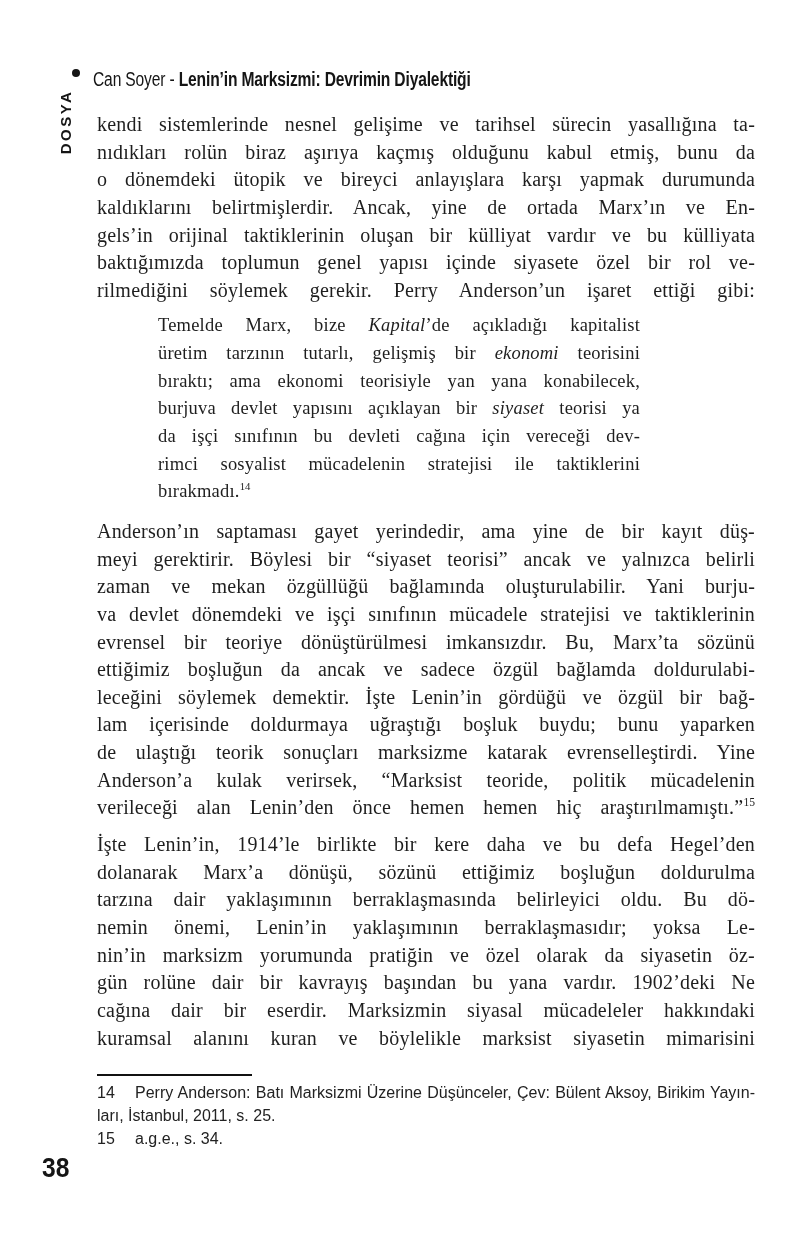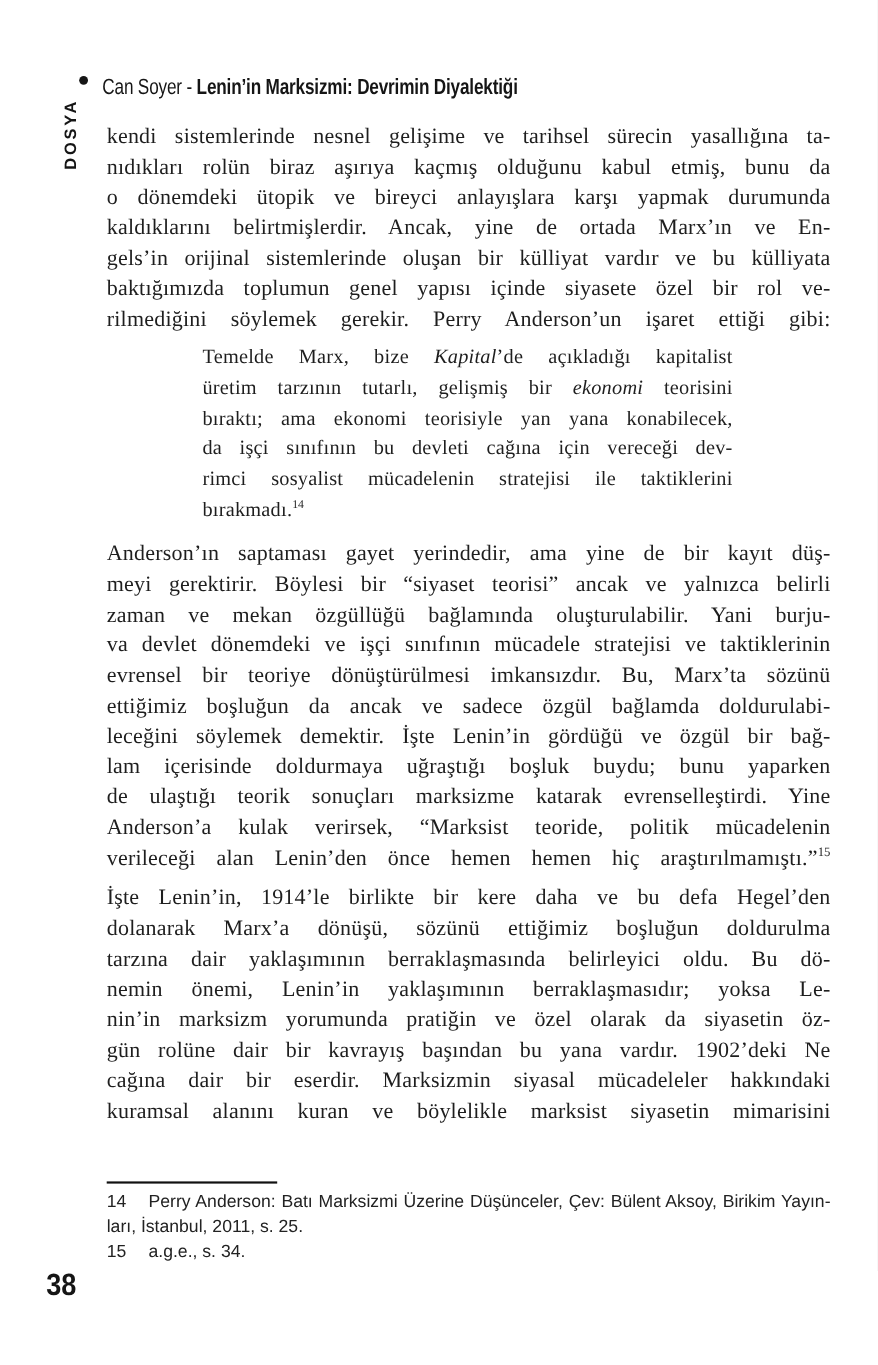--- a/index.html
+++ b/index.html
@@ -37,21 +37,21 @@
     font-weight:700;font-size:15px;letter-spacing:2.5px;
     color:#151515;white-space:nowrap;
   }
   
   .body-col{
     position:absolute;left:97px;top:111px;width:658px;
   }
   .para{margin:0;}
   .para + .para{margin-top:9px;}
   .para.normal{font-size:20px;}
-  .para.quote{margin-left:87px;width:482px;font-size:18.5px;margin-top:8px;}
+  .para.quote{margin-left:61px;width:482px;font-size:18.5px;margin-top:8px;}
   .para.quote + .para.normal{margin-top:12px;}
   .tline{
     height:27.65px;line-height:27.65px;
     text-align:justify;text-align-last:justify;
     letter-spacing:0.2px;
     white-space:nowrap;
   }
   .tline.last-short{text-align-last:left;}
   .tline sup{font-size:0.58em;line-height:0;vertical-align:super;letter-spacing:0;}
   .tline i{font-style:italic;}
@@ -87,28 +87,29 @@
   </div>
 
   <div class="dosya">DOSYA</div>
 
   <div class="body-col">
       <div class="para normal">
         <div class="tline">kendi sistemlerinde nesnel gelişime ve tarihsel sürecin yasallığına ta-</div>
         <div class="tline">nıdıkları rolün biraz aşırıya kaçmış olduğunu kabul etmiş, bunu da</div>
         <div class="tline">o dönemdeki ütopik ve bireyci anlayışlara karşı yapmak durumunda</div>
         <div class="tline">kaldıklarını belirtmişlerdir. Ancak, yine de ortada Marx’ın ve En-</div>
-        <div class="tline">gels’in orijinal sistemlerinde oluşan bir külliyat vardır ve bu külliyata</div>
+        <div class="tline">gels’in orijinal taktiklerinin oluşan bir külliyat vardır ve bu külliyata</div>
         <div class="tline">baktığımızda toplumun genel yapısı içinde siyasete özel bir rol ve-</div>
         <div class="tline">rilmediğini söylemek gerekir. Perry Anderson’un işaret ettiği gibi:</div>
       </div>
       <div class="para quote">
         <div class="tline">Temelde Marx, bize <i>Kapital</i>’de açıkladığı kapitalist</div>
         <div class="tline">üretim tarzının tutarlı, gelişmiş bir <i>ekonomi</i> teorisini</div>
         <div class="tline">bıraktı; ama ekonomi teorisiyle yan yana konabilecek,</div>
+        <div class="tline">burjuva devlet yapısını açıklayan bir <i>siyaset</i> teorisi ya</div>
         <div class="tline">da işçi sınıfının bu devleti cağına için vereceği dev-</div>
         <div class="tline">rimci sosyalist mücadelenin stratejisi ile taktiklerini</div>
         <div class="tline last-short">bırakmadı.<sup>14</sup></div>
       </div>
       <div class="para normal">
         <div class="tline">Anderson’ın saptaması gayet yerindedir, ama yine de bir kayıt düş-</div>
         <div class="tline">meyi gerektirir. Böylesi bir “siyaset teorisi” ancak ve yalnızca belirli</div>
         <div class="tline">zaman ve mekan özgüllüğü bağlamında oluşturulabilir. Yani burju-</div>
         <div class="tline">va devlet dönemdeki ve işçi sınıfının mücadele stratejisi ve taktiklerinin</div>
         <div class="tline">evrensel bir teoriye dönüştürülmesi imkansızdır. Bu, Marx’ta sözünü</div>

